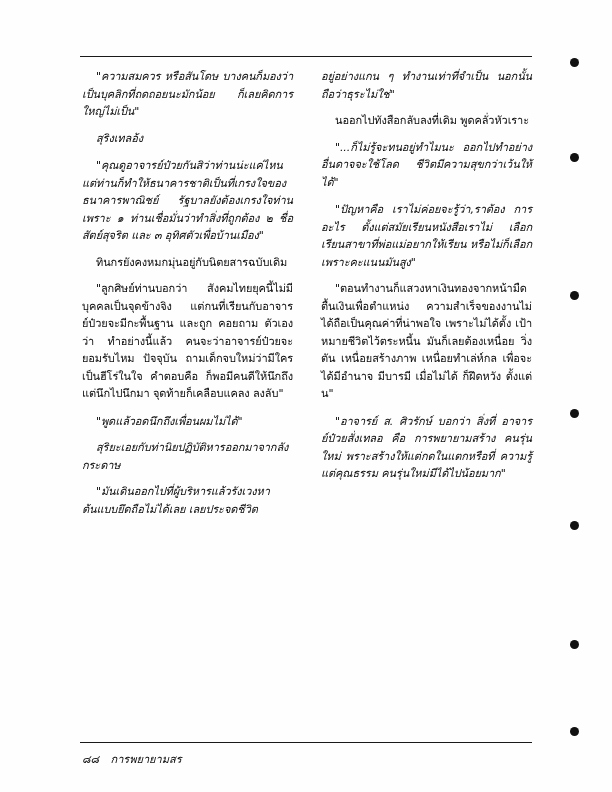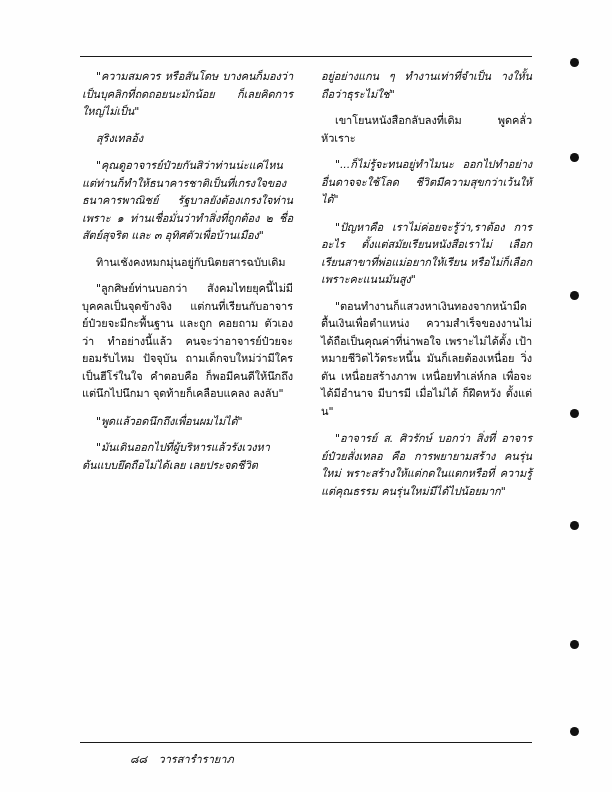--- a/index.html
+++ b/index.html
@@ -94,21 +94,20 @@
     top: 750px;
     width: 300px;
     font-size: 11px;
     color: #0b0b0b;
     font-style: italic;
     font-family: "DejaVu Sans", sans-serif;
   }
   .footer .pagenum {
     display: inline-block;
     margin-right: 8px;
-    margin-left: 48px;
   }
   .footer .label {
     display: inline-block;
   }
 </style>
 </head>
 <body>
 
 <div class="page">
 
@@ -121,37 +120,38 @@
   <div class="margin-dot" style="left:570px; top:521px;"></div>
   <div class="margin-dot" style="left:570px; top:640px;"></div>
   <div class="margin-dot" style="left:570px; top:727px;"></div>
 
   <div class="columns">
 
     <div class="col">
       <p class="para italic indent">"ความสมควร หรือสันโดษ บางคนก็มองว่าเป็นบุคลิกที่ถดถอยนะมักน้อย ก็เลยคิดการใหญ่ไม่เป็น"</p>
       <p class="para italic indent">สุริงเทลอ้ง</p>
       <p class="para italic indent gap-before">"คุณดูอาจารย์ป๋วยกันสิว่าท่านน่ะแค่ไหน แต่ท่านก็ทำให้ธนาคารชาติเป็นที่เกรงใจของธนาคารพาณิชย์ รัฐบาลยังต้องเกรงใจท่านเพราะ ๑ ท่านเชื่อมั่นว่าทำสิ่งที่ถูกต้อง ๒ ชื่อสัตย์สุจริต และ ๓ อุทิศตัวเพื่อบ้านเมือง"</p>
-      <p class="para indent">ทิานเชังคงหมกมุ่นอยู่กับนิตยสารฉบับเดิม</p>
+      <p class="para indent">ทินกรยังคงหมกมุ่นอยู่กับนิตยสารฉบับเดิม</p>
       <p class="para indent">"ลูกศิษย์ท่านบอกว่า สังคมไทยยุคนี้ไม่มีบุคคลเป็นจุดข้างจิง แต่กนที่เรียนกับอาจารย์ป๋วยจะมีกะพื้นฐาน และถูก คอยถาม ตัวเองว่า ทำอย่างนี้แล้ว คนจะว่าอาจารย์ป๋วยจะยอมรับไหม ปัจจุบัน ถามเด็กจบใหม่ว่ามีใครเป็นฮีโร่ในใจ คำตอบคือ ก็พอมีคนดีให้นึกถึง แต่นึกไปนึกมา จุดท้ายก็เคลือบแคลง ลงลับ"</p>
       <p class="para italic indent gap-before">"พูดแล้วอดนึกถึงเพื่อนผมไม่ได้"</p>
+      <p class="para italic indent">สุริยะเอยกับท่านิยปฏิบัติหารออกมาจากลังกระดาษ</p>
       <p class="para italic indent">"มันเดินออกไปที่ผู้บริหารแล้วรังเวงหาต้นแบบยึดถือไม่ได้เลย เลยประจดชีวิต</p>
     </div>
 
     <div class="col">
-      <p class="para italic">อยู่อย่างแกน ๆ ทำงานเท่าที่จำเป็น างใหั้นถือว่าธุระไม่ใช่"</p>
-      <p class="para indent">เขาโยนหนังสือกลับลงที่เดิม พูดคลั่วหัวเราะ</p>
+      <p class="para italic">อยู่อย่างแกน ๆ ทำงานเท่าที่จำเป็น นอกนั้นถือว่าธุระไม่ใช่"</p>
+      <p class="para indent">นออกไปทังสือกลับลงที่เดิม พูดคลั่วหัวเราะ</p>
       <p class="para italic indent">"...ก็ไม่รู้จะทนอยู่ทำไมนะ ออกไปทำอย่างอื่นดาจจะใช้โลด  ชีวิตมีความสุขกว่าเว้นให้ได้"</p>
       <p class="para italic indent gap-before">"ปัญหาคือ เราไม่ค่อยจะรู้ว่า,ราต้อง การอะไร ตั้งแต่สมัยเรียนหนังสือเราไม่ เลือก เรียนสาขาที่พ่อแม่อยากให้เรียน หรือไม่ก็เลือกเพราะคะแนนมันสูง"</p>
       <p class="para indent">"ตอนทำงานก็แสวงหาเงินทองจากหน้ามืด ตื้นเงินเพื่อตำแหน่ง ความสำเร็จของงานไม่ ได้ถือเป็นคุณค่าที่น่าพอใจ เพราะไม่ได้ตั้ง เป้าหมายชีวิตไว้ตระหนี้น มันก็เลยต้องเหนื่อย วิ่งตัน เหนื่อยสร้างภาพ เหนื่อยทำเล่ห์กล เพื่อจะได้มีอำนาจ มีบารมี เมื่อไม่ได้ ก็ฝึดหวัง ตั้งแต่น"</p>
       <p class="para italic indent gap-before">"อาจารย์ ส. ศิวรักษ์ บอกว่า สิ่งที่ อาจารย์ป๋วยสั่งเทลอ คือ การพยายามสร้าง คนรุ่นใหม่ พราะสร้างให้แต่กดในแตกหรือที่ ความรู้ แต่คุณธรรม คนรุ่นใหม่มีได้ไปน้อยมาก"</p>
     </div>
 
   </div>
 
   <div class="bottom-rule"></div>
 
   <div class="footer">
     <span class="pagenum">๘๘</span>
-    <span class="label">วารสารำรายาภ</span>
+    <span class="label">การพยายามสร</span>
   </div>
 
 </div>
 
 </body></html>

